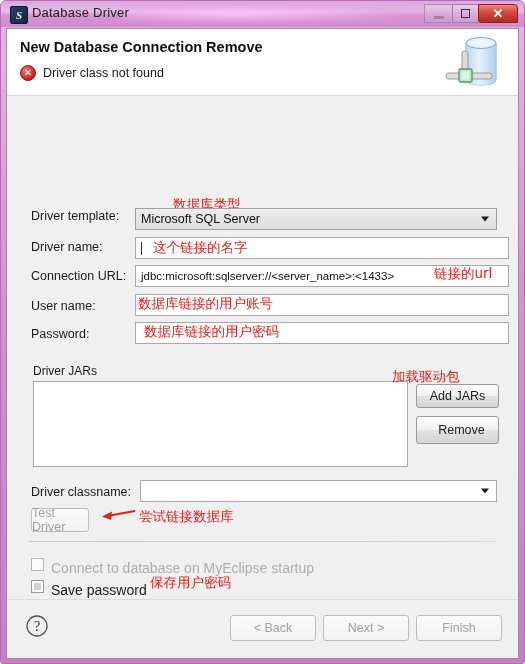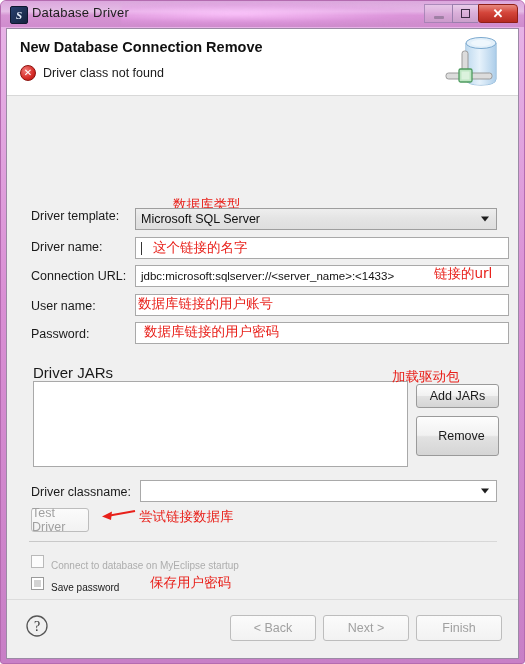--- a/index.html
+++ b/index.html
@@ -99,52 +99,52 @@
     border-top:5px solid #1d1d1d;
   }
   .txtcursor{
     display:inline-block;width:1px;height:13px;background:#333;margin-right:2px;
   }
   .ann{
     position:absolute;color:#e8201a;font-size:13.5px;white-space:nowrap;
     font-family:"DejaVu Sans","Liberation Sans",sans-serif;
   }
   
-  .jars-label{position:absolute;left:26px;top:268px;font-size:15px;color:#1a1a1a;}
+  .jars-label{position:absolute;left:26px;top:268px;font-size:12px;color:#1a1a1a;}
   .jars-list{
     position:absolute;left:26px;top:285px;width:375px;height:86px;
     box-sizing:border-box;background:#fff;border:1px solid #a9a9a9;
   }
   .btn{
     box-sizing:border-box;
     background:linear-gradient(to bottom,#fdfdfd 0%,#f1f1f1 48%,#e2e2e2 52%,#d5d5d5 100%);
     border:1px solid #9a9a9a;border-radius:3px;
     font-size:12.5px;color:#1a1a1a;
     display:flex;align-items:center;justify-content:center;
     font-family:"Liberation Sans",sans-serif;
   }
   .btn.disabled{color:#a0a0a0;border-color:#bdbdbd;
     background:linear-gradient(to bottom,#fbfbfb 0%,#f2f2f2 100%);}
   .btn.default{border:2px solid #7d7d7d;
     background:linear-gradient(to bottom,#fefefe 0%,#f0f0f0 45%,#dcdcdc 55%,#cfcfcf 100%);}
   #add-jars-btn{position:absolute;left:409px;top:288px;width:83px;height:24px;}
-  #remove-btn{position:absolute;left:409px;top:320px;width:83px;height:40px;padding-left:8px;}
+  #remove-btn{position:absolute;left:409px;top:320px;width:83px;height:28px;padding-left:8px;}
   #test-driver-btn{position:absolute;left:24px;top:412px;width:58px;height:24px;}
   .arrow-svg{position:absolute;left:92px;top:411px;}
   .sep{position:absolute;left:22px;top:445px;width:468px;height:1px;
     background:linear-gradient(to right,#c8c8c8,#d8d8d8);}
   .chk-row{position:absolute;display:flex;align-items:center;gap:7px;}
   .chkbox{
     width:13px;height:13px;box-sizing:border-box;border:1px solid #b9b9b9;background:#fcfcfc;
   }
   .chkbox.filled{border:1px solid #9a9a9a;background:#fff;position:relative;}
   .chkbox.filled::after{
     content:"";position:absolute;left:2px;top:2px;right:2px;bottom:2px;background:#d3d3d3;
   }
-  .chk-label{font-size:10px;color:#1a1a1a;margin-top:8px;}
+  .chk-label{font-size:14px;color:#1a1a1a;margin-top:8px;}
   .chk-label.disabled{color:#adadad;}
   .warn-block{position:absolute;left:24px;top:505px;width:450px;display:flex;gap:8px;}
   .warn-icon{flex:0 0 auto;width:14px;height:13px;margin-top:1px;}
   .warn-text{font-size:12.5px;color:#1a1a1a;line-height:17px;}
   
   .footer{
     position:absolute;left:0;right:0;bottom:0;height:58px;
     background:#f0f0f0;border-top:1px solid #dcdcdc;
   }
   .help-btn{position:absolute;left:18px;top:14px;width:24px;height:24px;}

